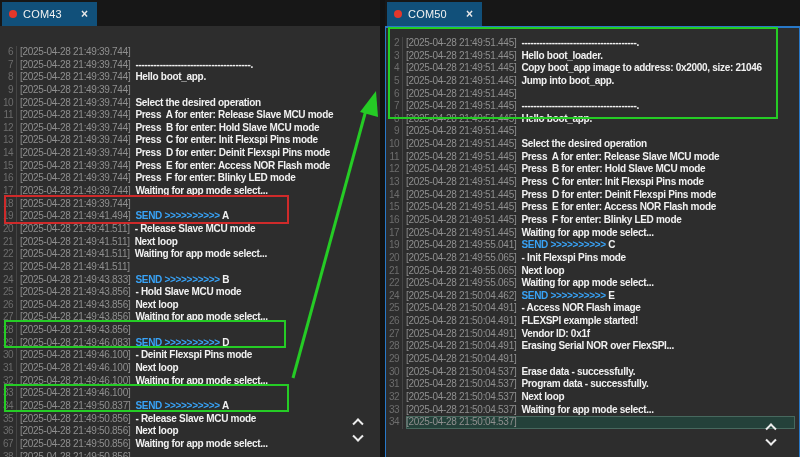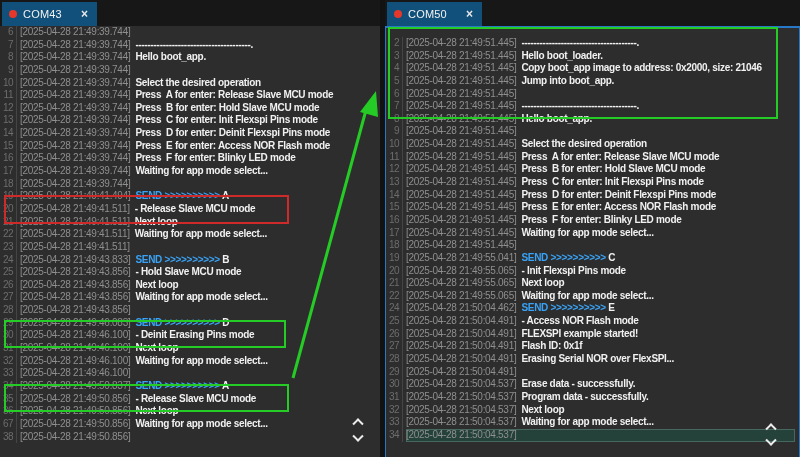--- a/index.html
+++ b/index.html
@@ -14,21 +14,21 @@
 
   .tabbar { position:absolute; top:0; left:0; right:0; height:26px; background:#171717; }
   .tab { position:absolute; top:2px; left:2px; width:95px; height:24px;
          background:var(--tab-blue); display:flex; align-items:center; gap:6px;
          padding:0 7px; cursor:default; }
   .dot { width:8px; height:8px; border-radius:50%; background:var(--recording-red); flex:0 0 auto; }
   .tab-label { color:#f2f2f2; font-size:11px; letter-spacing:.2px; flex:1 1 auto; }
   .tab-close { color:#e8e8e8; font-size:12px; font-weight:bold; line-height:1; padding:0 2px; }
 
   .log-body { position:absolute; top:26px; left:0; right:0; bottom:0;
-              background:var(--content-bg); overflow:hidden; padding-top:0; }
+              background:var(--content-bg); overflow:hidden; padding-top:20px; }
   #panel-right .log-body { border-top:2px solid var(--focus-blue);
                            border-left:1px solid var(--focus-blue);
                            border-right:1px solid var(--focus-blue);
                            padding-top:9px; }
 
   
   .row { height:12.65px; line-height:12.65px; white-space:pre; letter-spacing:-0.3px;
          font-size:10px; }
   .ln  { display:inline-block; width:17px; text-align:right; padding-right:3px;
          margin-right:3px; color:var(--line-number-gray);
@@ -92,21 +92,21 @@
         <div class="row"><span class="ln">20</span><span class="content"><span class="ts">[2025-04-28 21:49:41.511]</span><span class="msg">- Release Slave MCU mode</span></span></div>
         <div class="row"><span class="ln">21</span><span class="content"><span class="ts">[2025-04-28 21:49:41.511]</span><span class="msg">Next loop</span></span></div>
         <div class="row"><span class="ln">22</span><span class="content"><span class="ts">[2025-04-28 21:49:41.511]</span><span class="msg">Waiting for app mode select...</span></span></div>
         <div class="row"><span class="ln">23</span><span class="content"><span class="ts">[2025-04-28 21:49:41.511]</span></span></div>
         <div class="row"><span class="ln">24</span><span class="content"><span class="ts">[2025-04-28 21:49:43.833]</span><span class="msg send">SEND &gt;&gt;&gt;&gt;&gt;&gt;&gt;&gt;&gt;&gt;</span><span class="msg"> B</span></span></div>
         <div class="row"><span class="ln">25</span><span class="content"><span class="ts">[2025-04-28 21:49:43.856]</span><span class="msg">- Hold Slave MCU mode</span></span></div>
         <div class="row"><span class="ln">26</span><span class="content"><span class="ts">[2025-04-28 21:49:43.856]</span><span class="msg">Next loop</span></span></div>
         <div class="row"><span class="ln">27</span><span class="content"><span class="ts">[2025-04-28 21:49:43.856]</span><span class="msg">Waiting for app mode select...</span></span></div>
         <div class="row"><span class="ln">28</span><span class="content"><span class="ts">[2025-04-28 21:49:43.856]</span></span></div>
         <div class="row"><span class="ln">29</span><span class="content"><span class="ts">[2025-04-28 21:49:46.083]</span><span class="msg send">SEND &gt;&gt;&gt;&gt;&gt;&gt;&gt;&gt;&gt;&gt;</span><span class="msg"> D</span></span></div>
-        <div class="row"><span class="ln">30</span><span class="content"><span class="ts">[2025-04-28 21:49:46.100]</span><span class="msg">- Deinit Erasing Pins mode</span></span></div>
+        <div class="row"><span class="ln">30</span><span class="content"><span class="ts">[2025-04-28 21:49:46.100]</span><span class="msg">- Deinit Flexspi Pins mode</span></span></div>
         <div class="row"><span class="ln">31</span><span class="content"><span class="ts">[2025-04-28 21:49:46.100]</span><span class="msg">Next loop</span></span></div>
         <div class="row"><span class="ln">32</span><span class="content"><span class="ts">[2025-04-28 21:49:46.100]</span><span class="msg">Waiting for app mode select...</span></span></div>
         <div class="row"><span class="ln">33</span><span class="content"><span class="ts">[2025-04-28 21:49:46.100]</span></span></div>
         <div class="row"><span class="ln">34</span><span class="content"><span class="ts">[2025-04-28 21:49:50.837]</span><span class="msg send">SEND &gt;&gt;&gt;&gt;&gt;&gt;&gt;&gt;&gt;&gt;</span><span class="msg"> A</span></span></div>
         <div class="row"><span class="ln">35</span><span class="content"><span class="ts">[2025-04-28 21:49:50.856]</span><span class="msg">- Release Slave MCU mode</span></span></div>
         <div class="row"><span class="ln">36</span><span class="content"><span class="ts">[2025-04-28 21:49:50.856]</span><span class="msg">Next loop</span></span></div>
         <div class="row"><span class="ln">67</span><span class="content"><span class="ts">[2025-04-28 21:49:50.856]</span><span class="msg">Waiting for app mode select...</span></span></div>
         <div class="row"><span class="ln">38</span><span class="content"><span class="ts">[2025-04-28 21:49:50.856]</span></span></div>
       </div>
   </div>
@@ -129,29 +129,28 @@
         <div class="row"><span class="ln">8</span><span class="content"><span class="ts">[2025-04-28 21:49:51.445]</span><span class="msg">Hello boot_app.</span></span></div>
         <div class="row"><span class="ln">9</span><span class="content"><span class="ts">[2025-04-28 21:49:51.445]</span></span></div>
         <div class="row"><span class="ln">10</span><span class="content"><span class="ts">[2025-04-28 21:49:51.445]</span><span class="msg">Select the desired operation</span></span></div>
         <div class="row"><span class="ln">11</span><span class="content"><span class="ts">[2025-04-28 21:49:51.445]</span><span class="msg">Press  A for enter: Release Slave MCU mode</span></span></div>
         <div class="row"><span class="ln">12</span><span class="content"><span class="ts">[2025-04-28 21:49:51.445]</span><span class="msg">Press  B for enter: Hold Slave MCU mode</span></span></div>
         <div class="row"><span class="ln">13</span><span class="content"><span class="ts">[2025-04-28 21:49:51.445]</span><span class="msg">Press  C for enter: Init Flexspi Pins mode</span></span></div>
         <div class="row"><span class="ln">14</span><span class="content"><span class="ts">[2025-04-28 21:49:51.445]</span><span class="msg">Press  D for enter: Deinit Flexspi Pins mode</span></span></div>
         <div class="row"><span class="ln">15</span><span class="content"><span class="ts">[2025-04-28 21:49:51.445]</span><span class="msg">Press  E for enter: Access NOR Flash mode</span></span></div>
         <div class="row"><span class="ln">16</span><span class="content"><span class="ts">[2025-04-28 21:49:51.445]</span><span class="msg">Press  F for enter: Blinky LED mode</span></span></div>
         <div class="row"><span class="ln">17</span><span class="content"><span class="ts">[2025-04-28 21:49:51.445]</span><span class="msg">Waiting for app mode select...</span></span></div>
-        <div class="row"><span class="ln">18</span><span class="content"><span class="ts">[2025-04-28 21:49:51.445]</span></span></div>
         <div class="row"><span class="ln">19</span><span class="content"><span class="ts">[2025-04-28 21:49:55.041]</span><span class="msg send">SEND &gt;&gt;&gt;&gt;&gt;&gt;&gt;&gt;&gt;&gt;</span><span class="msg"> C</span></span></div>
         <div class="row"><span class="ln">20</span><span class="content"><span class="ts">[2025-04-28 21:49:55.065]</span><span class="msg">- Init Flexspi Pins mode</span></span></div>
         <div class="row"><span class="ln">21</span><span class="content"><span class="ts">[2025-04-28 21:49:55.065]</span><span class="msg">Next loop</span></span></div>
         <div class="row"><span class="ln">22</span><span class="content"><span class="ts">[2025-04-28 21:49:55.065]</span><span class="msg">Waiting for app mode select...</span></span></div>
         <div class="row"><span class="ln">24</span><span class="content"><span class="ts">[2025-04-28 21:50:04.462]</span><span class="msg send">SEND &gt;&gt;&gt;&gt;&gt;&gt;&gt;&gt;&gt;&gt;</span><span class="msg"> E</span></span></div>
-        <div class="row"><span class="ln">25</span><span class="content"><span class="ts">[2025-04-28 21:50:04.491]</span><span class="msg">- Access NOR Flash mode</span></span></div>
+        <div class="row"><span class="ln">25</span><span class="content"><span class="ts">[2025-04-28 21:50:04.491]</span><span class="msg">- Access NOR Flash image</span></span></div>
         <div class="row"><span class="ln">26</span><span class="content"><span class="ts">[2025-04-28 21:50:04.491]</span><span class="msg">FLEXSPI example started!</span></span></div>
-        <div class="row"><span class="ln">27</span><span class="content"><span class="ts">[2025-04-28 21:50:04.491]</span><span class="msg">Flash ID: 0x1f</span></span></div>
+        <div class="row"><span class="ln">27</span><span class="content"><span class="ts">[2025-04-28 21:50:04.491]</span><span class="msg">Vendor ID: 0x1f</span></span></div>
         <div class="row"><span class="ln">28</span><span class="content"><span class="ts">[2025-04-28 21:50:04.491]</span><span class="msg">Erasing Serial NOR over FlexSPI...</span></span></div>
         <div class="row"><span class="ln">29</span><span class="content"><span class="ts">[2025-04-28 21:50:04.491]</span></span></div>
         <div class="row"><span class="ln">30</span><span class="content"><span class="ts">[2025-04-28 21:50:04.537]</span><span class="msg">Erase data - successfully.</span></span></div>
         <div class="row"><span class="ln">31</span><span class="content"><span class="ts">[2025-04-28 21:50:04.537]</span><span class="msg">Program data - successfully.</span></span></div>
         <div class="row"><span class="ln">32</span><span class="content"><span class="ts">[2025-04-28 21:50:04.537]</span><span class="msg">Next loop</span></span></div>
         <div class="row"><span class="ln">33</span><span class="content"><span class="ts">[2025-04-28 21:50:04.537]</span><span class="msg">Waiting for app mode select...</span></span></div>
         <div class="row selected"><span class="ln">34</span><span class="content"><span class="ts">[2025-04-28 21:50:04.537]</span></span></div>
       </div>
   </div>
 

